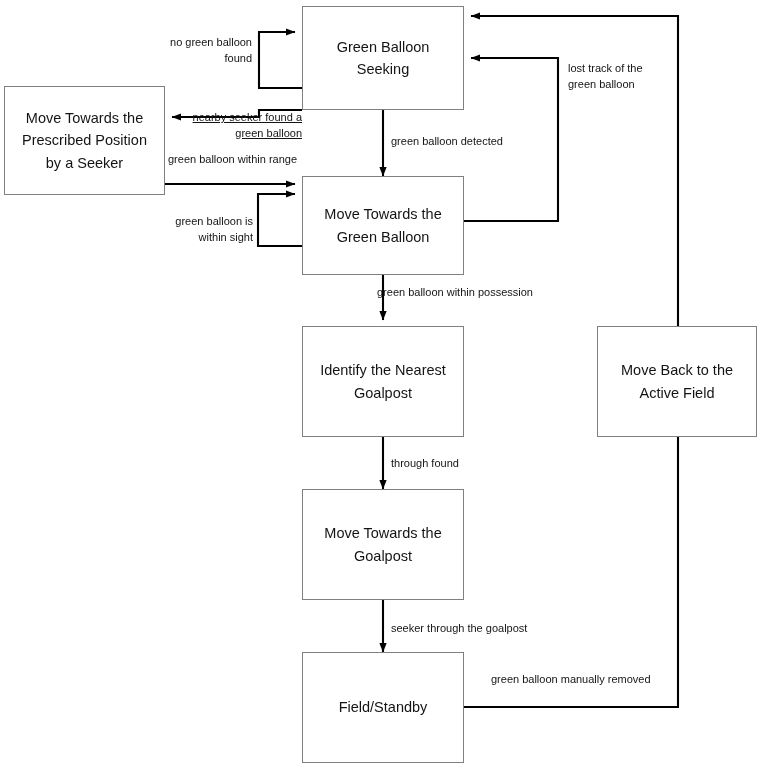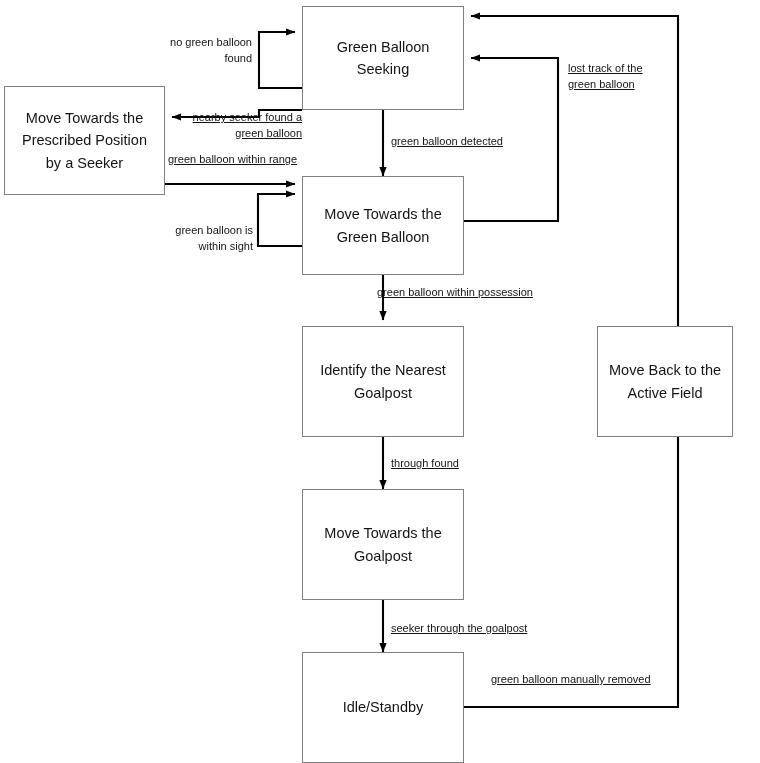--- a/index.html
+++ b/index.html
@@ -43,21 +43,21 @@
     white-space: pre-line;
   }
   .edge-label {
     position: absolute;
     color: #141414;
     font-size: 11px;
     line-height: 1.42;
     white-space: pre-line;
     z-index: 4;
   }
-  .el-left { text-align: left; text-decoration: underline; }
+  .el-left { text-align: left; }
   .el-right { text-align: right; }
 </style>
 </head>
 <body>
 
 <div id="diagram-root">
 
   <svg id="edges-layer" viewBox="0 0 760 763" width="760" height="763" xmlns="http://www.w3.org/2000/svg">
     <defs>
       <marker id="arrow" markerWidth="11" markerHeight="11" refX="9.2" refY="4" orient="auto" markerUnits="userSpaceOnUse">
@@ -109,39 +109,39 @@
     <span class="node-label">Identify the Nearest
 Goalpost</span>
   </div>
 
   <div class="node" style="left:302px; top:489px; width:162px; height:111px;">
     <span class="node-label">Move Towards the
 Goalpost</span>
   </div>
 
   <div class="node" style="left:302px; top:652px; width:162px; height:111px;">
-    <span class="node-label">Idle/Standby</span>
+    <span class="node-label">Field/Standby</span>
   </div>
 
-  <div class="node" style="left:597px; top:326px; width:136px; height:111px;">
+  <div class="node" style="left:597px; top:326px; width:160px; height:111px;">
     <span class="node-label">Move Back to the
 Active Field</span>
   </div>
 
   <div class="edge-label el-right" style="left:150px; top:35px; width:102px;">no green balloon
 found</div>
 
   <div class="edge-label el-right" style="left:172px; top:110px; width:130px;text-decoration:underline;">nearby seeker found a
 green balloon</div>
 
   <div class="edge-label el-left" style="left:391px; top:134px; width:160px;">green balloon detected</div>
 
   <div class="edge-label el-left" style="left:168px; top:152px; width:170px;">green balloon within range</div>
 
-  <div class="edge-label el-right" style="left:163px; top:223px; width:90px;">green balloon is
+  <div class="edge-label el-right" style="left:163px; top:214px; width:90px;">green balloon is
 within sight</div>
 
   <div class="edge-label el-left" style="left:568px; top:61px; width:120px;">lost track of the
 green balloon</div>
 
   <div class="edge-label el-left" style="left:377px; top:285px; width:200px;">green balloon within possession</div>
 
   <div class="edge-label el-left" style="left:391px; top:456px; width:140px;">through found</div>
 
   <div class="edge-label el-left" style="left:391px; top:621px; width:200px;">seeker through the goalpost</div>

